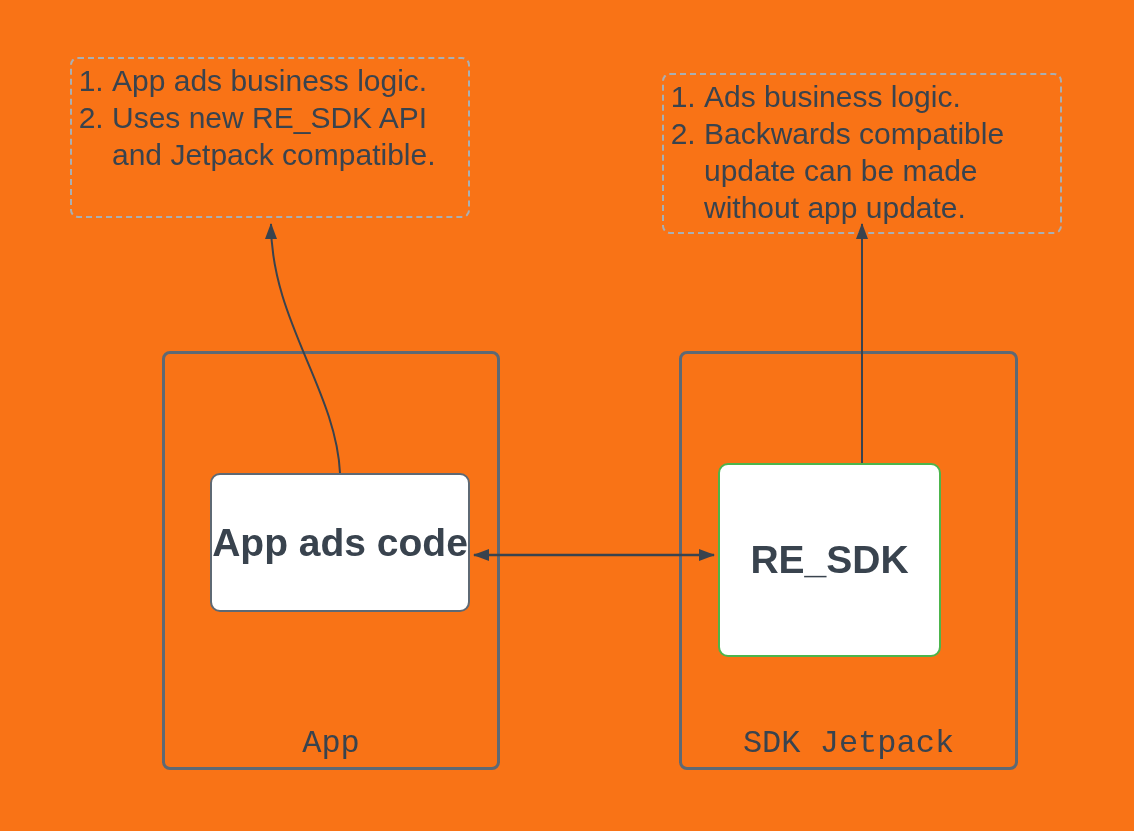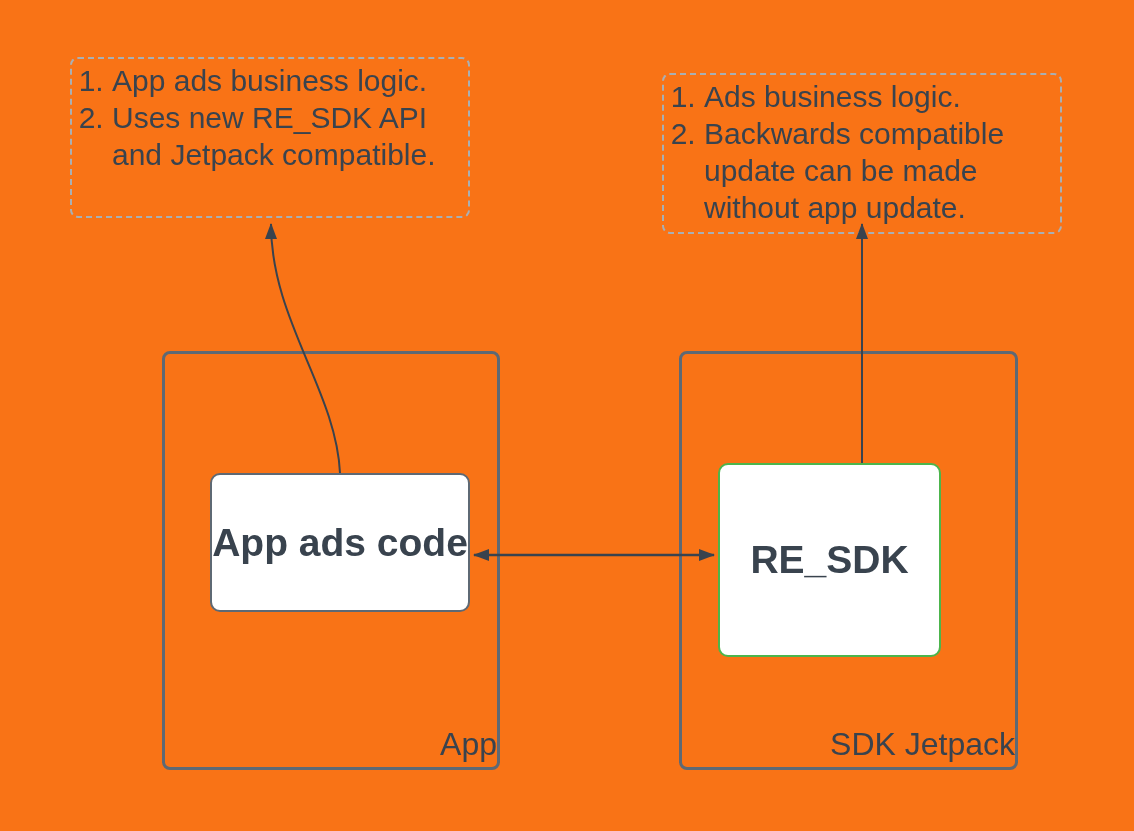--- a/index.html
+++ b/index.html
@@ -38,25 +38,26 @@
     border-radius: 8px;
     width: 339px;
     height: 419px;
     top: 351px;
   }
   .container-app { left: 162px; width: 338px; }
   .container-sdk { left: 679px; }
   .container-label {
     position: absolute;
     left: 0; right: 0; bottom: 4px;
-    text-align: right;
+    text-align: center;
     font-size: 32px;
     line-height: 38px;
     color: #39434e;
     white-space: nowrap;
+    font-family: Liberation Mono, monospace;
   }
 
   
   .inner-box {
     position: absolute;
     box-sizing: border-box;
     border-radius: 10px;
     display: flex;
     align-items: center;
     justify-content: center;

